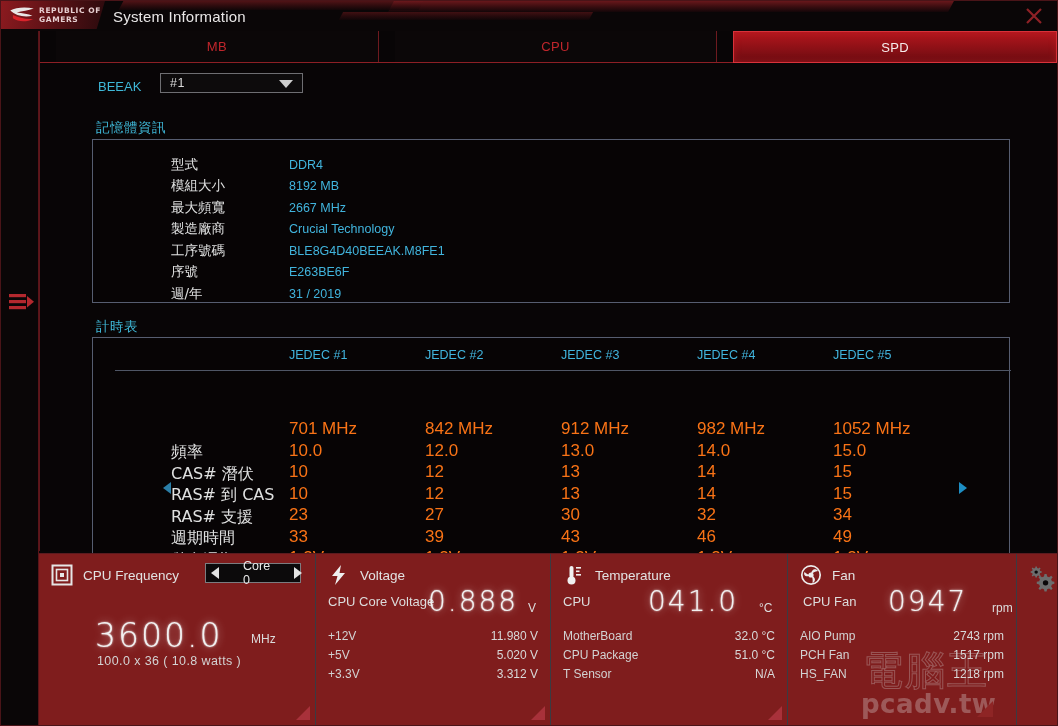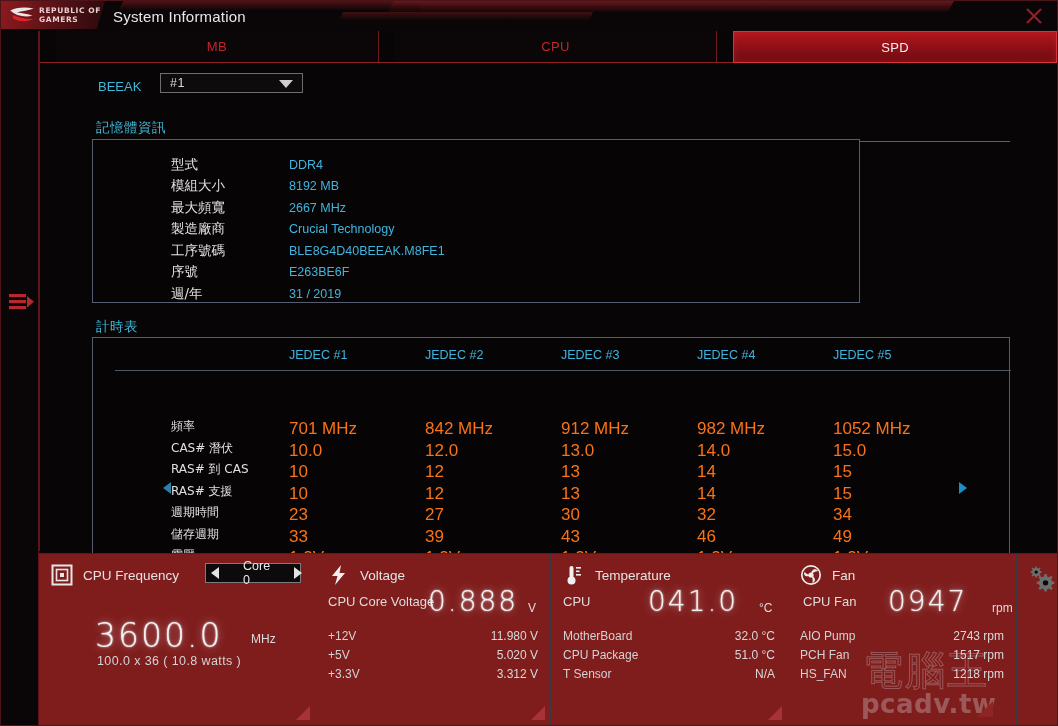--- a/index.html
+++ b/index.html
@@ -132,21 +132,21 @@
     letter-spacing: .5px;
     font-family: "DejaVu Sans", sans-serif;
   }
   .sec-box {
     position: absolute;
     border: 1px solid #565d70;
     background: #070405;
   }
 
   
-  #mem-box { left: 52px; top: 108px; width: 768px; height: 164px; }
+  #mem-box { left: 52px; top: 108px; width: 918px; height: 164px; }
   #mem-head { left: 56px; top: 88px; }
   .kv-row {
     position: absolute; left: 0; width: 100%; height: 21.5px;
     display: flex; align-items: center;
   }
   .kv-key {
     position: absolute; left: 78px;
     font-size: 13.5px; color: #dfe0e0;
     font-family: "DejaVu Sans", sans-serif;
   }
@@ -163,23 +163,24 @@
     position: absolute; top: 10px;
     font-size: 12.5px; color: #41b4dd;
     white-space: nowrap;
   }
   #tim-rule {
     position: absolute; left: 22px; top: 32px; width: 896px; height: 1px;
     background: #4f5666;
   }
   .tim-rowlabel {
     position: absolute; left: 78px;
-    font-size: 12px; color: #dfe0e0;
+    font-size: 16px; color: #dfe0e0;
     font-family: "DejaVu Sans", sans-serif;
     white-space: nowrap;
+    margin-top: 24px;
   }
   .tim-cell {
     position: absolute;
     font-size: 17px; color: #f97316;
     white-space: nowrap;
   }
   #tim-prev {
     position: absolute; left: 70px; top: 144px;
     width: 0; height: 0;
     border-top: 6px solid transparent;

